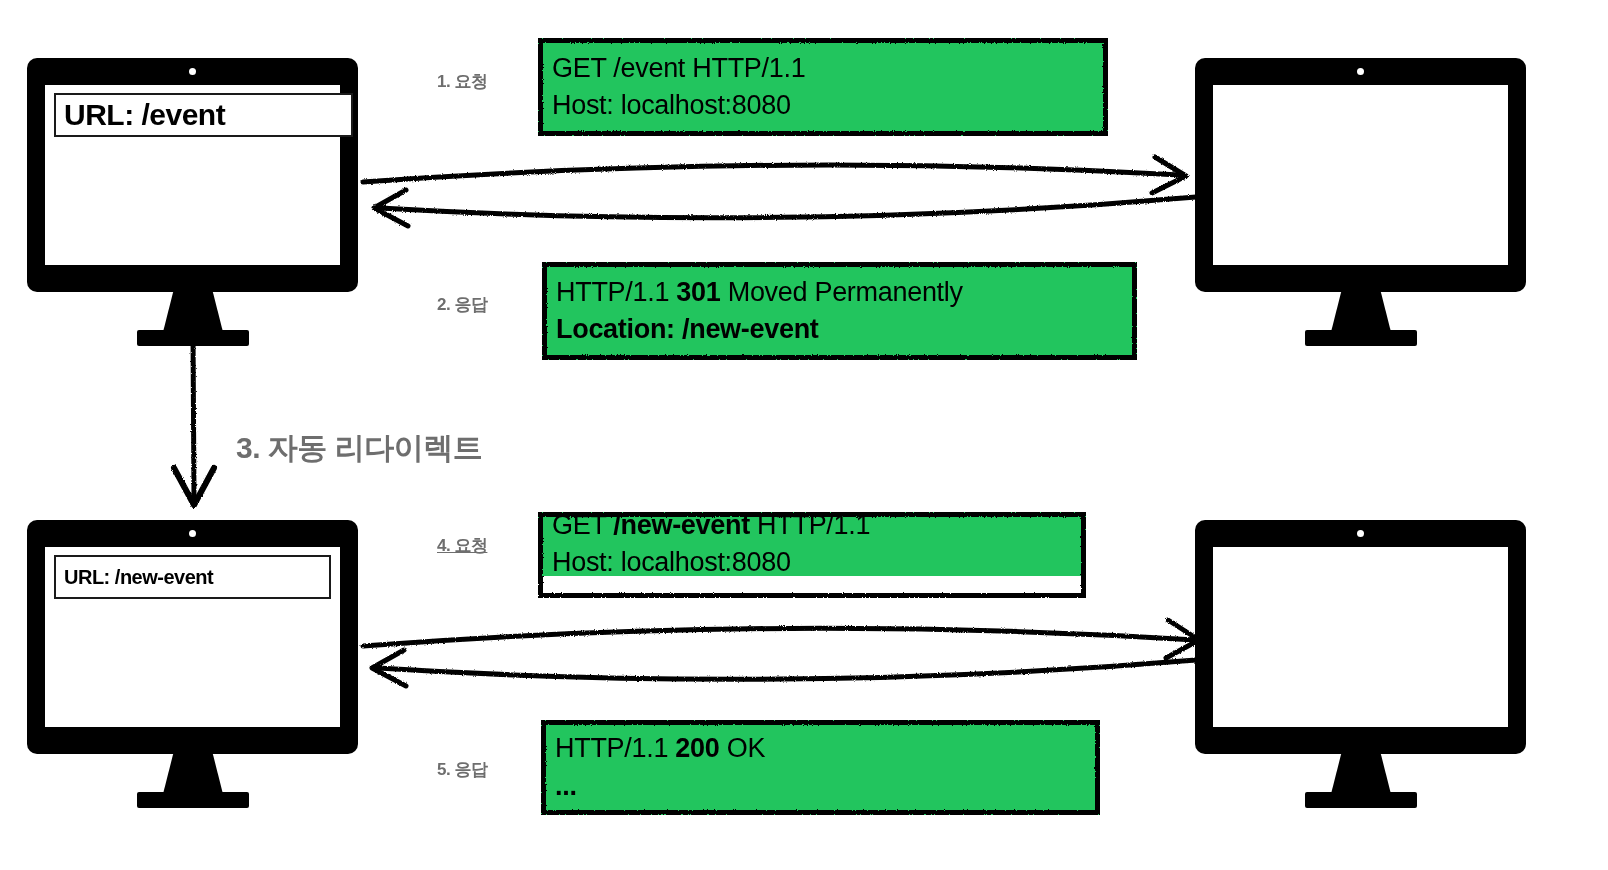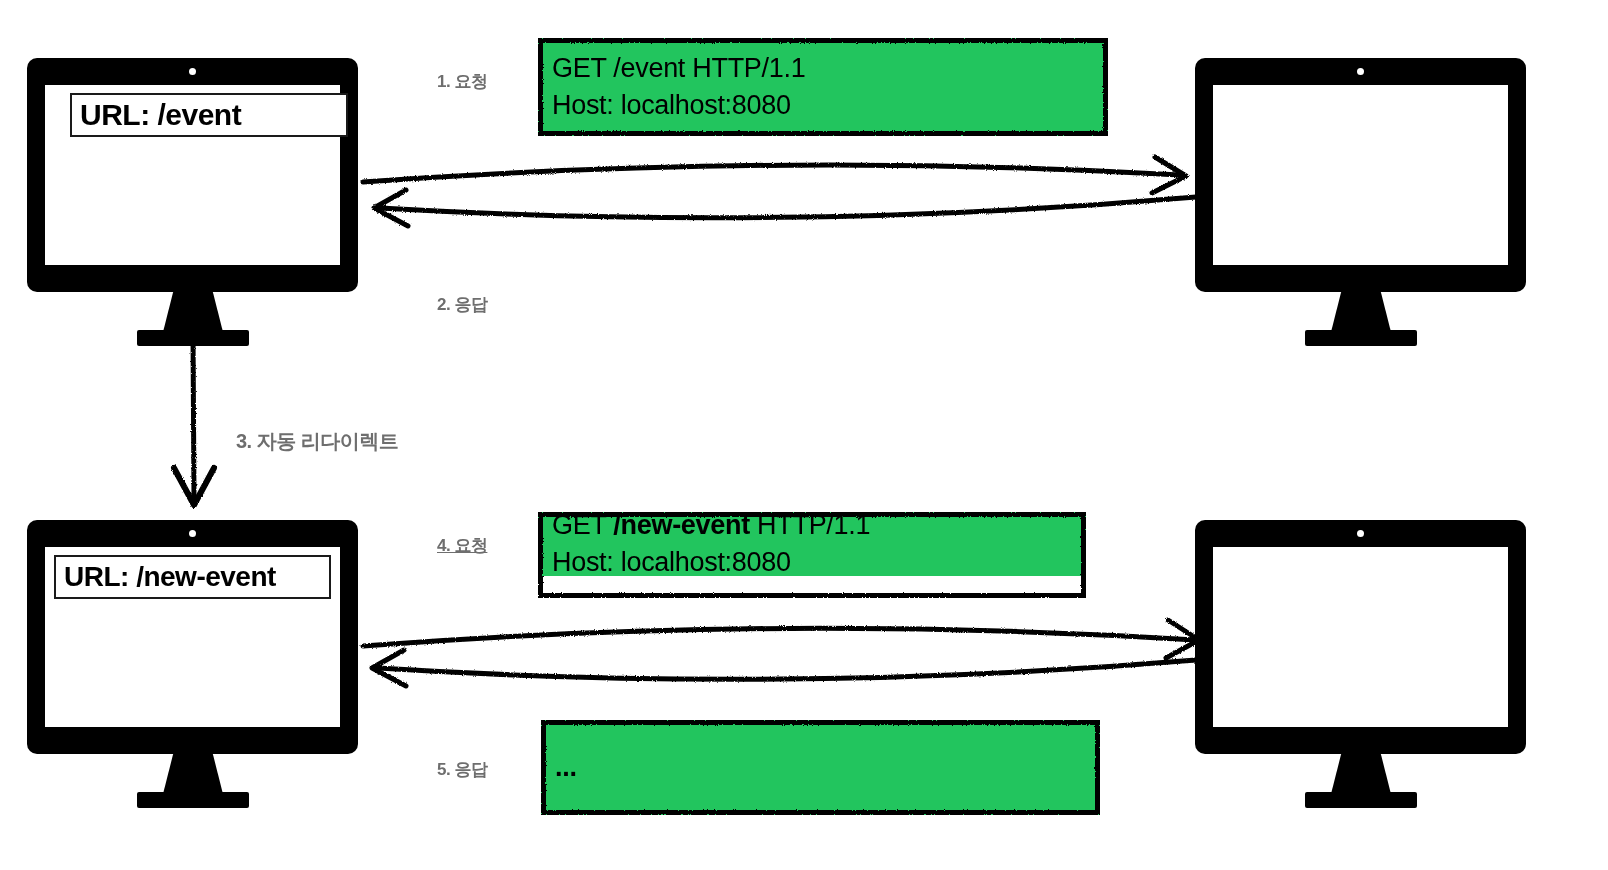--- a/index.html
+++ b/index.html
@@ -96,21 +96,21 @@
 
   
   .steplabel {
     position: absolute;
     color: #6e6e6e;
     font-weight: bold;
     font-size: 17px;
     white-space: nowrap;
     letter-spacing: -0.5px;
   }
-  .steplabel.big { font-size: 20px; }
+  .steplabel.big { font-size: 30px; }
 
   
   .arrowlayer {
     position: absolute;
     left: 0; top: 0;
     width: 1608px;
     height: 870px;
     pointer-events: none;
   }
 </style>
@@ -153,42 +153,42 @@
     <g filter="url(#rough)" fill="none" stroke="#000000" stroke-width="5" stroke-linecap="round" stroke-linejoin="round">
       <path d="M 1168 620 L 1199 640 L 1166 658"></path>
       <path d="M 404 650 L 372 668 L 406 686"></path>
     </g>
   </svg>
 
   <div class="monitor" style="left:27px; top:58px; width:331px; height:290px;">
     <div class="bezel" style="width:331px; height:234px;"></div>
     <div class="camdot" style="left:162px; top:10px;"></div>
     <div class="screen" style="left:18px; top:27px; width:295px; height:180px;">
-      <div class="urlbar" style="left:25px; top:8px; width:278px; height:44px;">
+      <div class="urlbar" style="left:9px; top:8px; width:299px; height:44px;">
         <span style="font-size:30px;">URL: /event</span>
       </div>
     </div>
     <div class="neck" style="left:135px; top:234px; width:62px; height:44px; clip-path: polygon(18% 0%, 82% 0%, 100% 100%, 0% 100%);"></div>
     <div class="foot" style="left:110px; top:272px; width:112px; height:16px; border-radius:2px;"></div>
   </div>
 
   <div class="monitor" style="left:1195px; top:58px; width:331px; height:290px;">
     <div class="bezel" style="width:331px; height:234px;"></div>
     <div class="camdot" style="left:162px; top:10px;"></div>
     <div class="screen" style="left:18px; top:27px; width:295px; height:180px;"></div>
     <div class="neck" style="left:135px; top:234px; width:62px; height:44px; clip-path: polygon(18% 0%, 82% 0%, 100% 100%, 0% 100%);"></div>
     <div class="foot" style="left:110px; top:272px; width:112px; height:16px; border-radius:2px;"></div>
   </div>
 
   <div class="monitor" style="left:27px; top:520px; width:331px; height:290px;">
     <div class="bezel" style="width:331px; height:234px;"></div>
     <div class="camdot" style="left:162px; top:10px;"></div>
     <div class="screen" style="left:18px; top:27px; width:295px; height:180px;">
       <div class="urlbar" style="left:9px; top:8px; width:277px; height:44px;">
-        <span style="font-size:28px;">URL: /new-event</span>
+        <span style="font-size:20px;">URL: /new-event</span>
       </div>
     </div>
     <div class="neck" style="left:135px; top:234px; width:62px; height:44px; clip-path: polygon(18% 0%, 82% 0%, 100% 100%, 0% 100%);"></div>
     <div class="foot" style="left:110px; top:272px; width:112px; height:16px; border-radius:2px;"></div>
   </div>
 
   <div class="monitor" style="left:1195px; top:520px; width:331px; height:290px;">
     <div class="bezel" style="width:331px; height:234px;"></div>
     <div class="camdot" style="left:162px; top:10px;"></div>
     <div class="screen" style="left:18px; top:27px; width:295px; height:180px;"></div>
@@ -201,37 +201,47 @@
     <svg class="frame" viewBox="0 0 570 98" preserveAspectRatio="none">
       <rect x="2.5" y="2.5" width="565" height="93" fill="none" stroke="#000000" stroke-width="5" filter="url(#rough)"></rect>
     </svg>
     <div class="lines">
       <div class="line"><span>GET /event HTTP/1.1</span></div>
       <div class="line"><span>Host: localhost:8080</span></div>
     </div>
   </div>
 
   <div class="steplabel" style="left:437px; top:293px;">2. 응답</div>
+  <div class="msgbox" style="left:542px; top:262px; width:595px; height:98px;">
+    <svg class="frame" viewBox="0 0 595 98" preserveAspectRatio="none">
+      <rect x="2.5" y="2.5" width="590" height="93" fill="none" stroke="#000000" stroke-width="5" filter="url(#rough)"></rect>
+    </svg>
+    <div class="lines">
+      <div class="line"><span>HTTP/1.1 </span><b>301</b><span> Moved Permanently</span></div>
+      <div class="line"><b>Location: /new-event</b></div>
+    </div>
+  </div>
 
   <div class="steplabel big" style="left:236px; top:428px;">3. 자동 리다이렉트</div>
 
   <div class="steplabel" style="left:437px; top:534px;text-decoration:underline;">4. 요청</div>
   <div class="msgbox" style="left:538px; top:512px; width:548px; height:64px;">
     <svg class="frame" viewBox="0 0 548 86" preserveAspectRatio="none">
       <rect x="2.5" y="2.5" width="543" height="81" fill="none" stroke="#000000" stroke-width="5" filter="url(#rough)"></rect>
     </svg>
     <div class="lines">
       <div class="line"><span>GET </span><b>/new-event</b><span> HTTP/1.1</span></div>
       <div class="line"><span>Host: localhost:8080</span></div>
     </div>
   </div>
 
   <div class="steplabel" style="left:437px; top:758px;">5. 응답</div>
   <div class="msgbox" style="left:541px; top:720px; width:559px; height:95px;">
     <svg class="frame" viewBox="0 0 559 95" preserveAspectRatio="none">
       <rect x="2.5" y="2.5" width="554" height="90" fill="none" stroke="#000000" stroke-width="5" filter="url(#rough)"></rect>
     </svg>
     <div class="lines">
+      <div class="line"><span>HTTP/1.1 </span><b>200</b><span> OK</span></div>
       <div class="line"><b>...</b></div>
     </div>
   </div>
 
 </div>
 
 </body></html>

